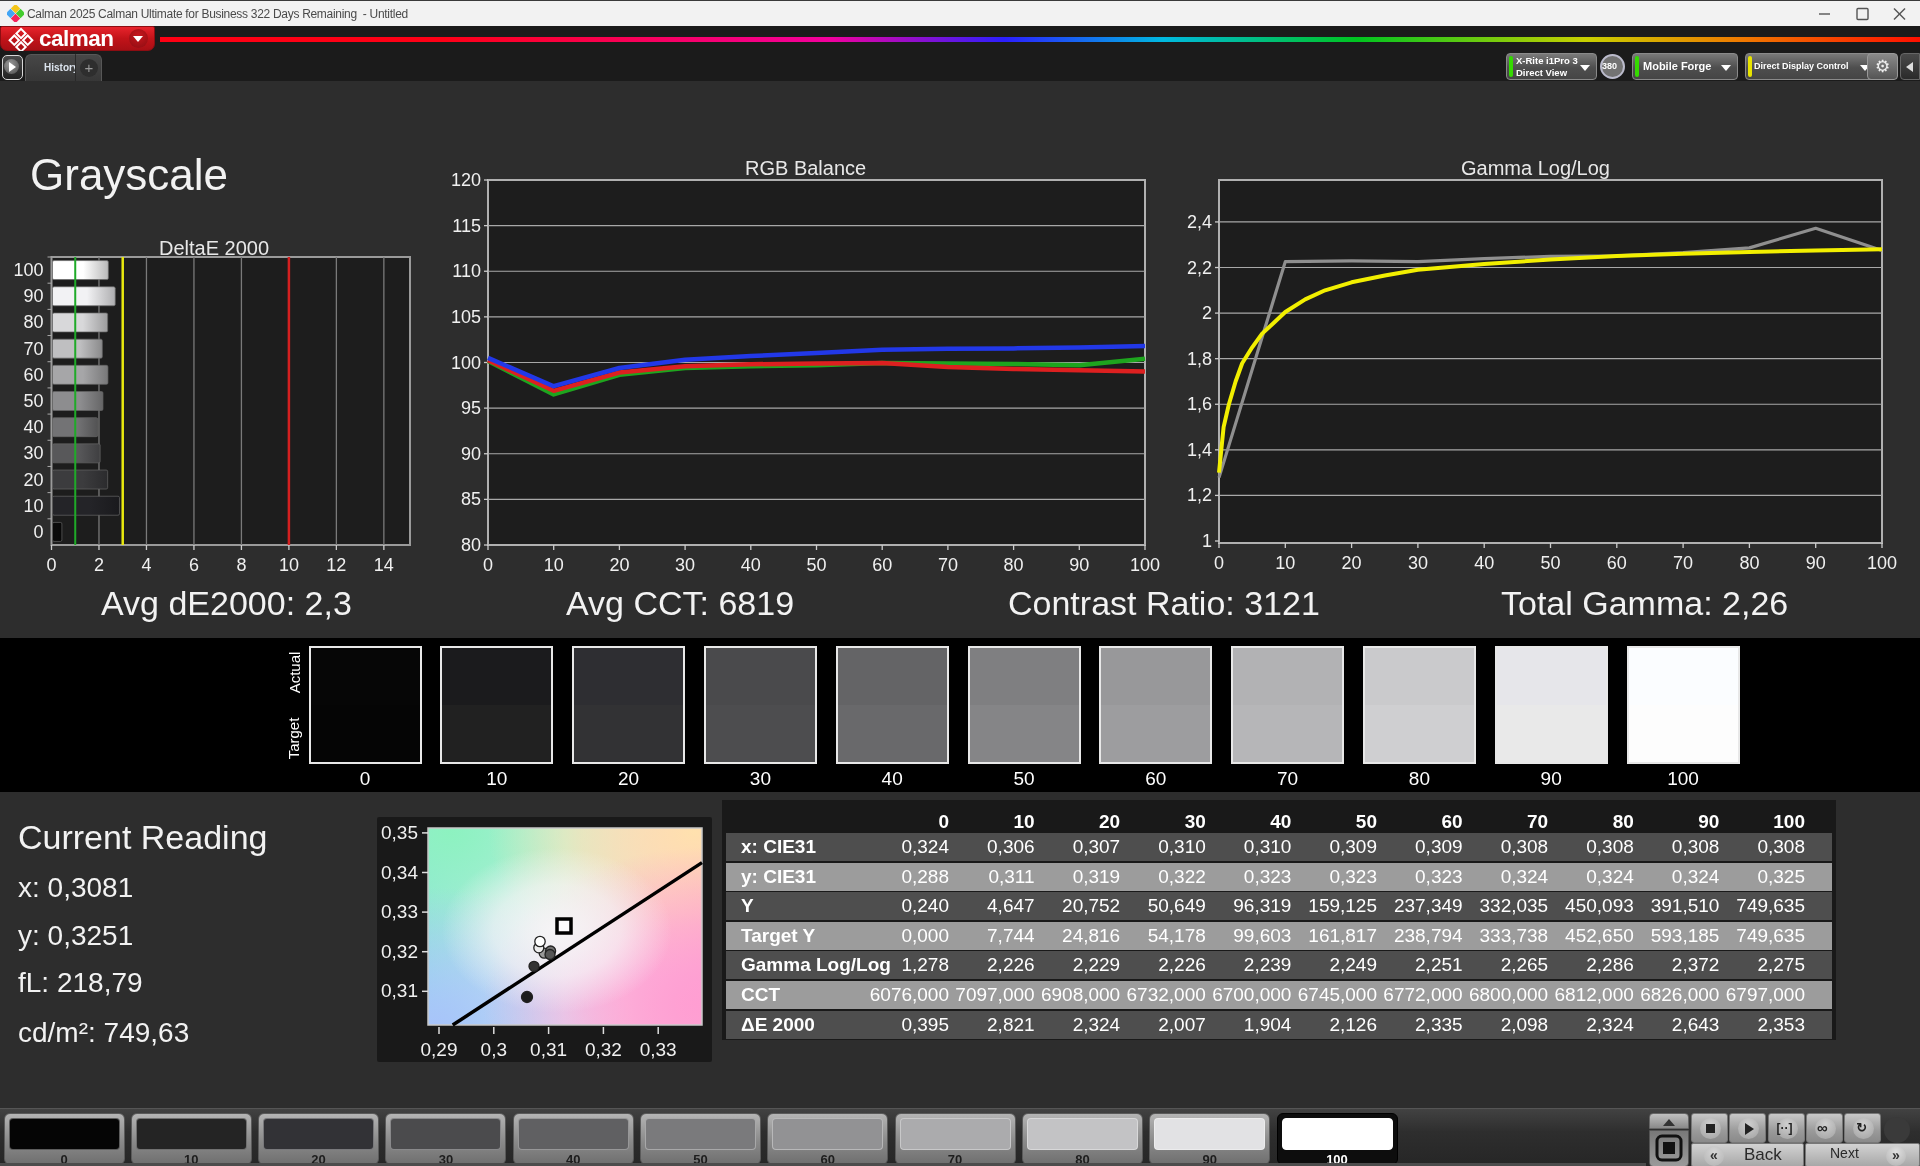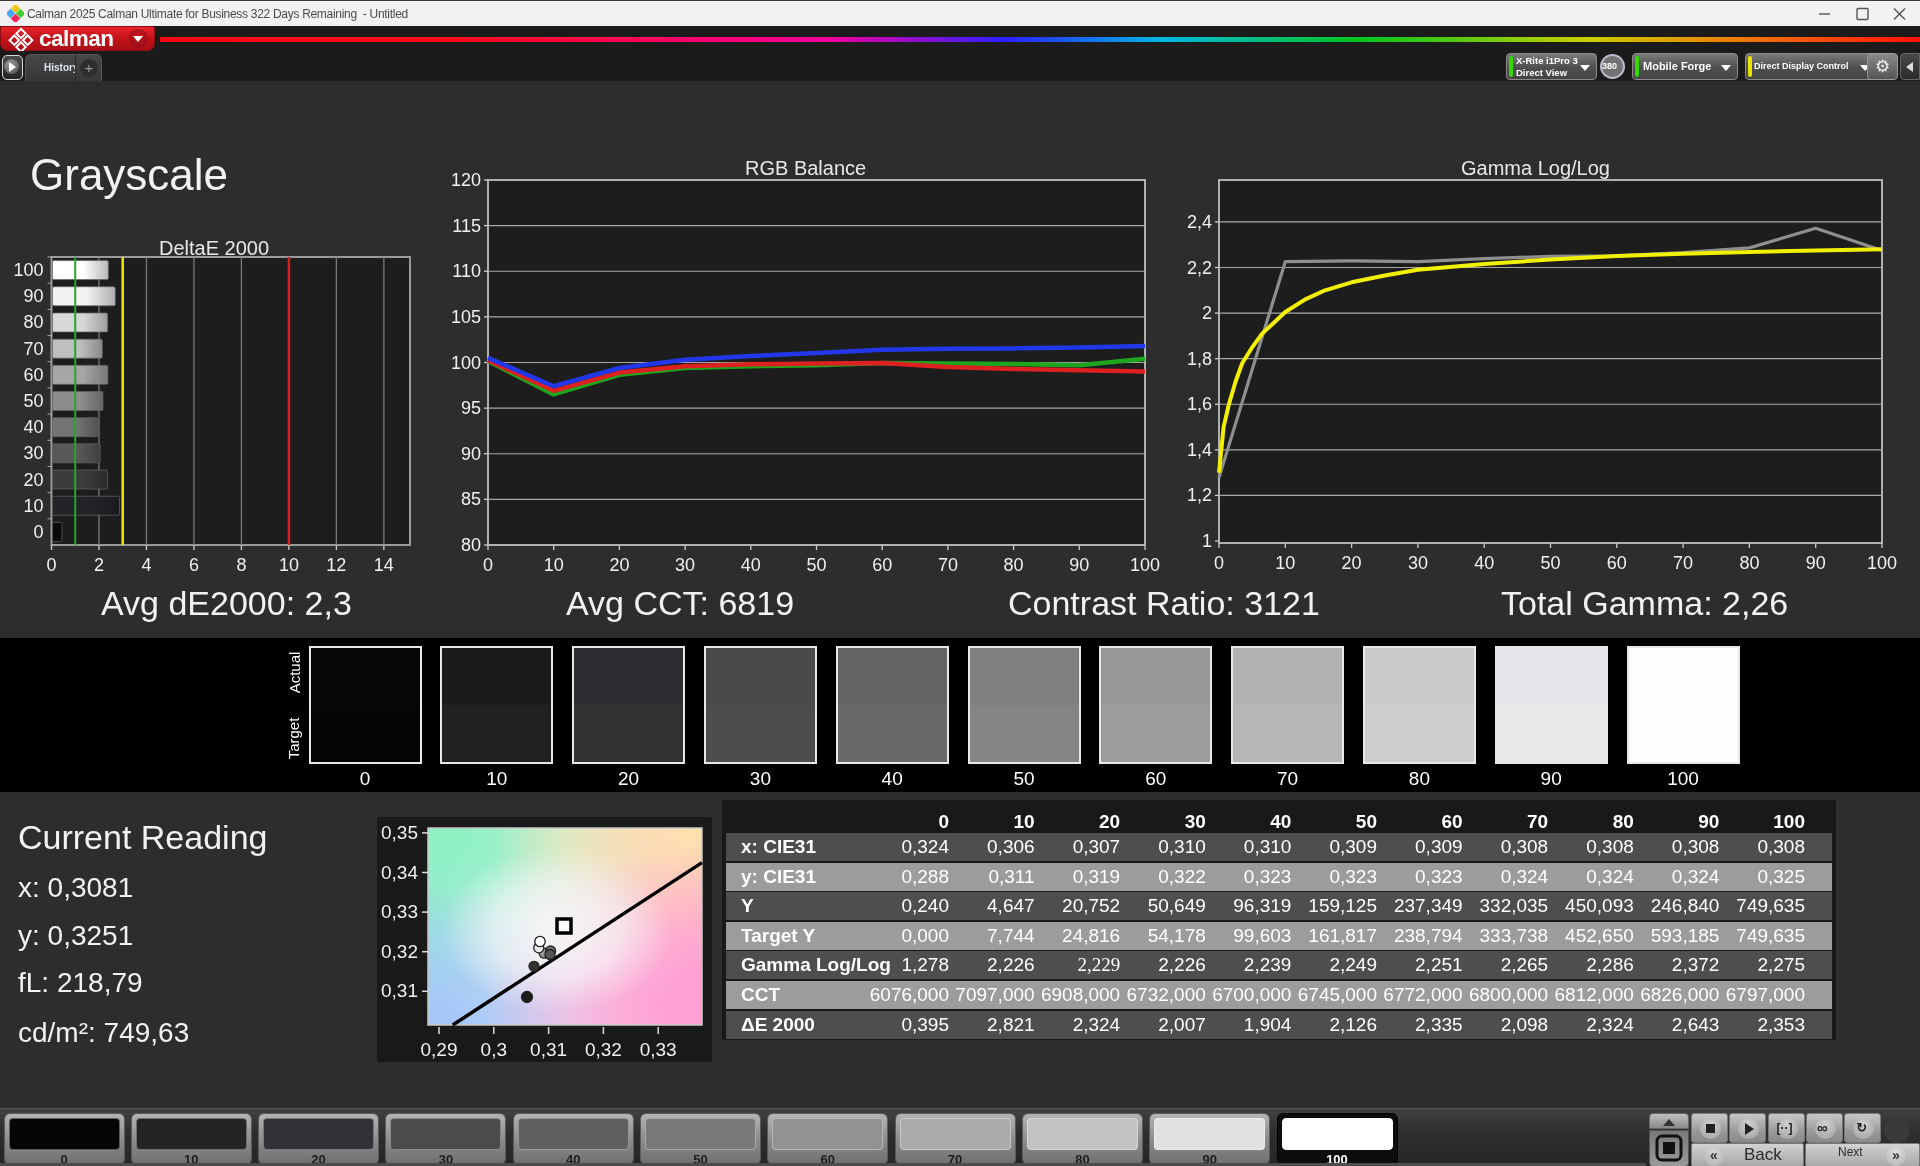--- a/index.html
+++ b/index.html
@@ -568,42 +568,42 @@
       <div class="lab">Y</div>
       <div class="tcell" style="left:137px;">0,240</div>
       <div class="tcell" style="left:222.6px;">4,647</div>
       <div class="tcell" style="left:308.2px;">20,752</div>
       <div class="tcell" style="left:393.79999999999995px;">50,649</div>
       <div class="tcell" style="left:479.4px;">96,319</div>
       <div class="tcell" style="left:565px;">159,125</div>
       <div class="tcell" style="left:650.5999999999999px;">237,349</div>
       <div class="tcell" style="left:736.1999999999999px;">332,035</div>
       <div class="tcell" style="left:821.8px;">450,093</div>
-      <div class="tcell" style="left:907.4px;">246,840</div>
+      <div class="tcell" style="left:907.4px;">391,510</div>
       <div class="tcell" style="left:993px;">749,635</div>
     </div>
     <div class="trow" style="top:121.80000000000001px;background:#9c9c9c;">
       <div class="lab">Target Y</div>
       <div class="tcell" style="left:137px;">0,000</div>
       <div class="tcell" style="left:222.6px;">7,744</div>
       <div class="tcell" style="left:308.2px;">24,816</div>
       <div class="tcell" style="left:393.79999999999995px;">54,178</div>
       <div class="tcell" style="left:479.4px;">99,603</div>
       <div class="tcell" style="left:565px;">161,817</div>
       <div class="tcell" style="left:650.5999999999999px;">238,794</div>
       <div class="tcell" style="left:736.1999999999999px;">333,738</div>
       <div class="tcell" style="left:821.8px;">452,650</div>
       <div class="tcell" style="left:907.4px;">593,185</div>
       <div class="tcell" style="left:993px;">749,635</div>
     </div>
     <div class="trow" style="top:151.4px;background:#4e4e4e;">
       <div class="lab">Gamma Log/Log</div>
       <div class="tcell" style="left:137px;">1,278</div>
       <div class="tcell" style="left:222.6px;">2,226</div>
-      <div class="tcell" style="left:308.2px;font-family:Liberation Serif, serif;">2,229</div>
+      <div class="tcell" style="left:308.2px;">2,229</div>
       <div class="tcell" style="left:393.79999999999995px;">2,226</div>
       <div class="tcell" style="left:479.4px;">2,239</div>
       <div class="tcell" style="left:565px;">2,249</div>
       <div class="tcell" style="left:650.5999999999999px;">2,251</div>
       <div class="tcell" style="left:736.1999999999999px;">2,265</div>
       <div class="tcell" style="left:821.8px;">2,286</div>
       <div class="tcell" style="left:907.4px;">2,372</div>
       <div class="tcell" style="left:993px;">2,275</div>
     </div>
     <div class="trow" style="top:181px;background:#9c9c9c;">
@@ -707,17 +707,17 @@
     <div class="abs" style="left:1844.2px;top:4px;width:37px;height:30px;background:linear-gradient(#c8c8c8,#9a9a9a 60%,#8a8a8a);border:1px solid #777;border-radius:3px;">
       <div class="abs" style="left:8px;top:4px;width:21px;height:21px;border-radius:50%;background:radial-gradient(circle at 50% 30%,#cfcfcf,#a2a2a2);"></div>
       <div class="abs" style="left:11px;top:6px;color:#222;font-size:13px;font-weight:bold;">↻</div>
     </div>
     <div class="abs" style="left:1884px;top:8px;width:26px;height:26px;border-radius:50%;background:#3a3a3a;"></div>
     <div class="abs" style="left:1691px;top:34px;width:113px;height:24px;background:linear-gradient(#d2d2d2,#a8a8a8);border:1px solid #777;border-radius:2px;">
       <div class="abs" style="left:12px;top:2px;width:20px;height:20px;border-radius:50%;background:radial-gradient(circle at 50% 30%,#d5d5d5,#b2b2b2);color:#333;font-size:14px;font-weight:bold;text-align:center;line-height:19px;">«</div>
       <div class="abs" style="left:24px;top:1px;color:#2a2a2a;font-size:17px;margin-left:28px;">Back</div>
     </div>
     <div class="abs" style="left:1805px;top:34px;width:115px;height:24px;background:linear-gradient(#d2d2d2,#a8a8a8);border:1px solid #777;border-radius:2px;">
-      <div class="abs" style="left:32px;top:1px;color:#2a2a2a;font-size:12px;">Next</div>
+      <div class="abs" style="left:24px;top:1px;color:#2a2a2a;font-size:14px;">Next</div>
       <div class="abs" style="left:80px;top:2px;width:20px;height:20px;border-radius:50%;background:radial-gradient(circle at 50% 30%,#e0e0e0,#b0b0b0);color:#333;font-size:14px;font-weight:bold;text-align:center;line-height:19px;">»</div>
     </div>
   </div>
 <div id="bottomedge"></div>
 
 </body></html>

